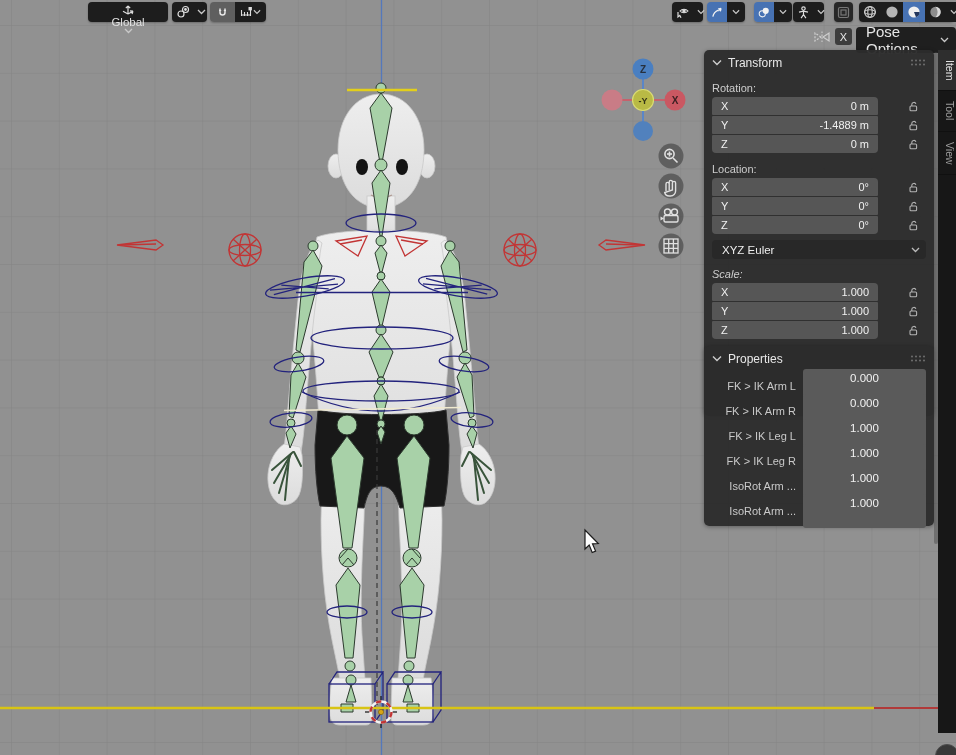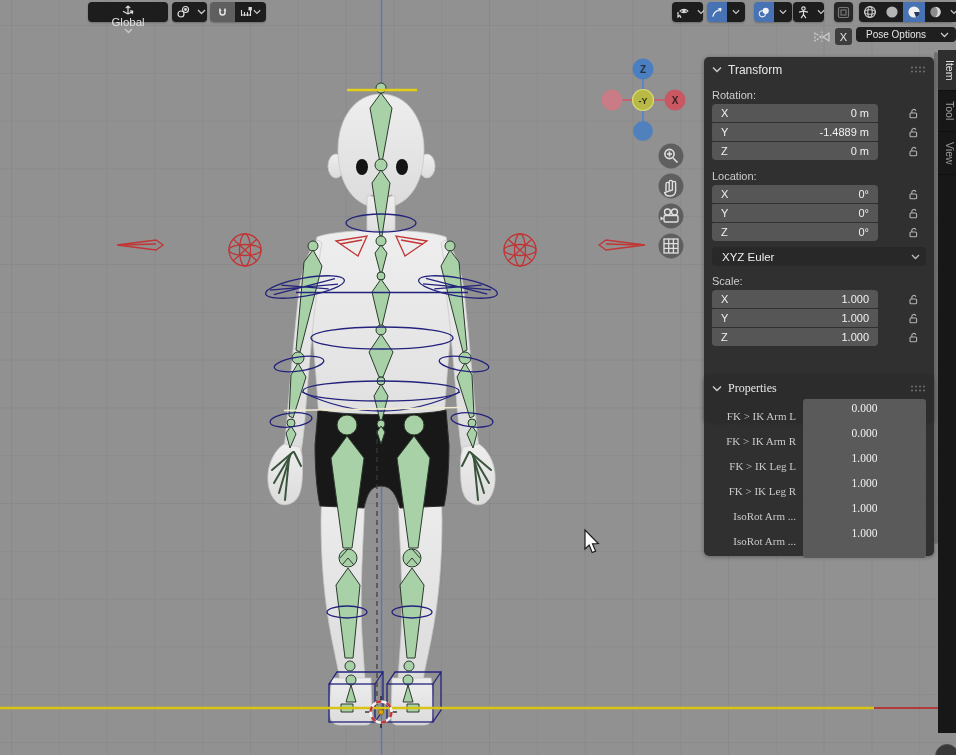--- a/index.html
+++ b/index.html
@@ -15,22 +15,22 @@
   .seg.last{border-radius:0 4px 4px 0;}
   .seg.blue{background:#4772b3;}
   .seg.graytoggle{background:#5f5f5f;}
   .pill .lbl{padding:0 4px;white-space:nowrap;}
   .chev{display:flex;align-items:center;padding:0 3px;}
 
   
   .tool-icon{position:absolute;display:flex;align-items:center;justify-content:center;}
   .xbtn{position:absolute;left:835px;top:28px;width:17px;height:17px;background:#3d3d3d;border-radius:3px;
         color:#e8e8e8;font-size:11px;display:flex;align-items:center;justify-content:center;}
-  .pose-pill{position:absolute;left:856px;top:27px;width:100px;height:15px;background:#1f1f1f;border-radius:4px;
-        display:flex;align-items:center;color:#e6e6e6;font-size:10px;padding:0 7px 0 10px;box-sizing:border-box;}
+  .pose-pill{position:absolute;left:856px;top:27px;width:100px;height:26px;background:#1f1f1f;border-radius:4px;
+        display:flex;align-items:center;color:#e6e6e6;font-size:15px;padding:0 7px 0 10px;box-sizing:border-box;}
   .pose-pill .lbl{flex:1;}
 
   
   .panel{position:absolute;left:704px;width:230px;background:rgba(44,44,44,.96);border-radius:5px;
          box-shadow:0 1px 4px rgba(0,0,0,.35);color:#e8e8e8;box-sizing:border-box;}
   .panel-hdr{height:25px;display:flex;align-items:center;padding:0 8px;font-size:12px;color:#e8e8e8;}
   .panel-hdr .title{margin-left:6px;flex:1;}
   .sect-label{margin:7px 0 3px 8px;font-size:11px;color:#cdcdcd;}
   .fgroup{margin:0 0 0 0;}
   .frow{display:flex;align-items:center;height:18px;margin:0 14px 1px 8px;}
@@ -462,21 +462,21 @@
 <div class="xbtn">
   <span>X</span>
 </div>
 <div class="pose-pill">
   <span class="lbl">Pose Options</span>
   <svg width="9" height="6" viewBox="0 0 9 6">
         <path d="M1,1 L4.5,4.5 L8,1" stroke="#c9c9c9" stroke-width="1.3" fill="none"></path>
       </svg>
 </div>
 
-<div class="panel" style="top:57px;height:366px;">
+<div class="panel" style="top:50px;height:366px;">
   <div class="panel-hdr">
     <svg width="10" height="7" viewBox="0 0 10 7">
           <path d="M1,1.5 L5,5.5 L9,1.5" stroke="#cdcdcd" stroke-width="1.4" fill="none"></path>
         </svg>
     <span class="title">Transform</span>
     <svg width="16" height="9" viewBox="0 0 16 9">
       <g fill="#6f6f6f">
             <circle cx="2" cy="2.5" r="1"></circle>
             <circle cx="6" cy="2.5" r="1"></circle>
             <circle cx="10" cy="2.5" r="1"></circle>
@@ -569,21 +569,21 @@
     </div>
   </div>
 
   <div class="dropdown">
     <span class="lbl">XYZ Euler</span>
     <svg width="9" height="6" viewBox="0 0 9 6">
           <path d="M1,1 L4.5,4.5 L8,1" stroke="#bbb" stroke-width="1.3" fill="none"></path>
         </svg>
   </div>
 
-  <div class="sect-label" style="margin-top:9px;">Scale:</div>
+  <div class="sect-label" style="margin-top:9px;font-style:italic;">Scale:</div>
   <div class="fgroup">
     <div class="frow">
       <div class="ffield">
         <span>X</span>
         <span>1.000</span>
       </div>
       <span class="lock">
         <svg width="13" height="13" viewBox="0 0 13 13" fill="none" stroke="#b2b2b2" stroke-width="1.1">
           <rect x="3" y="6" width="6.6" height="4.8" rx="1"></rect>
               <path d="M4.8,6 V4.6 a2.1,2.1 0 0 1 4.1,-0.7"></path>
@@ -610,21 +610,21 @@
       <span class="lock">
         <svg width="13" height="13" viewBox="0 0 13 13" fill="none" stroke="#b2b2b2" stroke-width="1.1">
           <rect x="3" y="6" width="6.6" height="4.8" rx="1"></rect>
               <path d="M4.8,6 V4.6 a2.1,2.1 0 0 1 4.1,-0.7"></path>
         </svg>
       </span>
     </div>
   </div>
 </div>
 
-<div class="panel" style="top:376px;height:180px;font-family:Liberation Serif, serif;">
+<div class="panel" style="top:346px;height:180px;">
   <div class="panel-hdr">
     <svg width="10" height="7" viewBox="0 0 10 7">
           <path d="M1,1.5 L5,5.5 L9,1.5" stroke="#cdcdcd" stroke-width="1.4" fill="none"></path>
         </svg>
     <span class="title">Properties</span>
     <svg width="16" height="9" viewBox="0 0 16 9">
       <g fill="#6f6f6f">
             <circle cx="2" cy="2.5" r="1"></circle>
             <circle cx="6" cy="2.5" r="1"></circle>
             <circle cx="10" cy="2.5" r="1"></circle>

